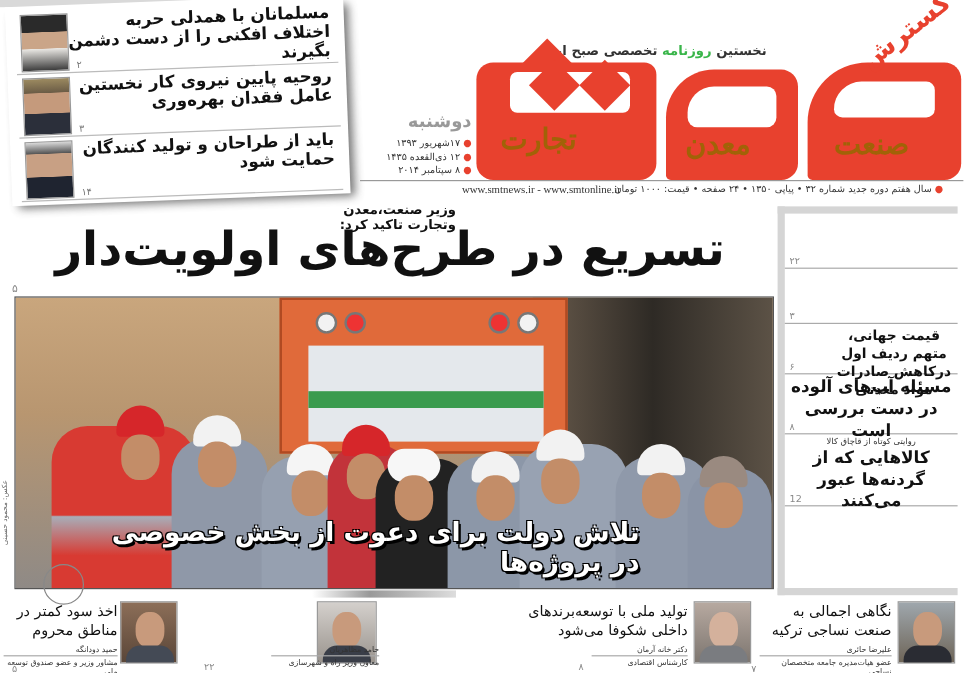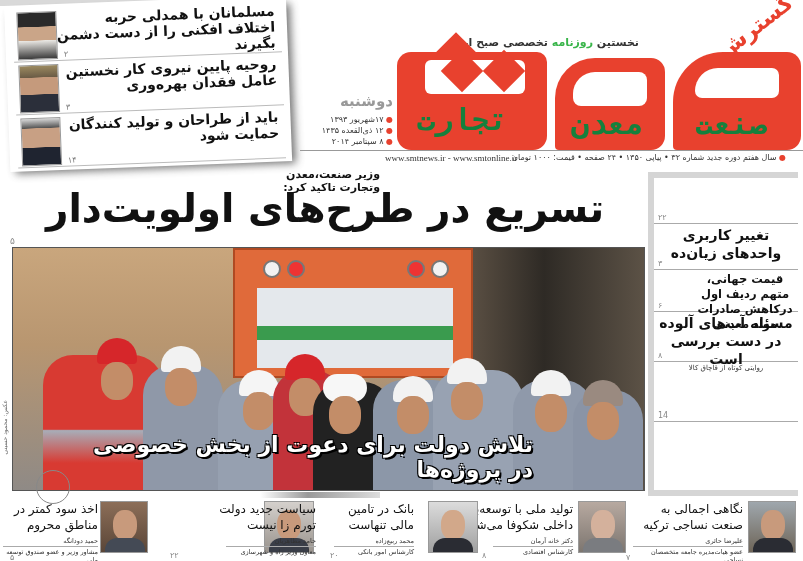--- a/index.html
+++ b/index.html
@@ -17,21 +17,21 @@
   .teaser-item { position: relative; height: 53px; border-bottom: 1px solid #bbb; direction: rtl; padding-right: 2px; }
   .teaser-item .photo { position: absolute; left: 4px; top: 3px; width: 40px; height: 48px; border: 1px solid #999; }
   .teaser-item .text { position: absolute; right: 6px; top: 3px; width: 220px; font-size: 14px; line-height: 16px; font-weight: bold; color: #111; text-align: right; }
   .teaser-item .pg { position: absolute; left: 50px; bottom: 1px; font-size: 8px; color: #777; }
 
   
   .masthead { position: absolute; left: 395px; top: 8px; width: 408px; height: 140px; }
   .tagline { position: absolute; left: 14px; top: 28px; width: 230px; text-align: right; direction: rtl; font-size: 11px; font-weight: bold; color: #333; }
   .tagline .green { color: #39b54a; }
   .logo-block { position: absolute; border-radius: 14px; background: #e8412e; }
-  .logo-word { position: absolute; color: #15803d; font-weight: bold; font-size: 30px; font-family: Liberation Mono, monospace; direction: rtl; }
+  .logo-word { position: absolute; color: #a16207; font-weight: bold; font-size: 24px; font-family: Liberation Serif, serif; direction: rtl; }
   .diamond { position: absolute; width: 38px; height: 38px; background: #e8412e; transform: rotate(45deg); }
   .gostaresh { position: absolute; right: 4px; top: 6px; color: #e8412e; font-weight: bold; font-size: 22px; transform: rotate(-38deg); direction: rtl; }
 
   .date-block { position: absolute; left: 305px; top: 92px; width: 88px; direction: rtl; text-align: right; }
   .date-day { font-size: 15px; color: #999; font-weight: bold; margin-bottom: 4px; }
   .date-line { font-size: 8px; color: #333; line-height: 11px; }
   .date-line .dot { color: #e8412e; }
 
   .info-bar { position: absolute; left: 300px; top: 150px; width: 503px; height: 14px; border-top: 1px solid #999; font-size: 8px; color: #333; }
   .info-bar .sites { position: absolute; left: 85px; top: 2px; font-family: "Liberation Serif", serif; font-size: 9px; }
@@ -185,34 +185,34 @@
   <div class="photo-caption">تلاش دولت برای دعوت از بخش خصوصی در پروژه‌ها</div>
 </div>
 <div class="photo-credit">عکس: محمود حسینی</div>
 <div class="watermark"></div>
 
 <div class="sidebar">
   <div class="sb-item" style="height:46px;">
     <div class="pg">۲۲</div>
   </div>
   <div class="sb-item" style="height:46px;">
-    <div class="title">تغییر کاربری واحدهای زیان‌ده</div>
     <div class="pg">۳</div>
   </div>
   <div class="sb-item" style="height:42px;padding-left:40px;">
     <div class="title small">قیمت جهانی، متهم ردیف اول درکاهش صادرات مواد معدنی</div>
     <div class="pg">۶</div>
   </div>
   <div class="sb-item" style="height:50px;">
     <div class="title">مسئله آب‌های آلوده در دست بررسی است</div>
     <div class="pg">۸</div>
   </div>
   <div class="sb-item" style="height:60px;">
     <div class="sup">روایتی کوتاه از قاچاق کالا</div>
-    <div class="pg">14</div>
+    <div class="title">کالاهایی که از گردنه‌ها عبور می‌کنند</div>
+    <div class="pg">12</div>
   </div>
 </div>
 
 <div class="bottom-band"></div>
 
 <div class="bottom">
 
   <div class="col" style="left:638px; width:165px;text-decoration:underline;">
     <div class="ph" style="left:110px;">
         <div class="head"></div>
@@ -228,38 +228,26 @@
     <div class="ph" style="left:158px; background:linear-gradient(180deg,#b7a9a0 0%,#7d7670 100%);">
         <div class="head" style="background:#d4b19c;"></div>
         <div class="suit" style="background:#7a7c80;"></div>
       </div>
     <div class="ttl" style="right:62px; width:150px;">تولید ملی با توسعه‌برندهای داخلی شکوفا می‌شود</div>
     <div class="auth" style="right:62px; top:40px;">دکتر خانه آرمان</div>
     <div class="role" style="right:62px; top:49px; width:80px;">کارشناس اقتصادی</div>
     <div class="pg" style="left:62px; top:54px;">۸</div>
   </div>
 
-  <div class="col" style="left:268px; width:150px;">
-
-    <div class="ph" style="left:160px; width:50px; background:linear-gradient(180deg,#dcdcdc 0%,#a0a0a0 100%);">
-        <div class="head" style="background:#d2a88a;"></div>
-        <div class="suit"></div>
-      </div>
-    <div class="ttl" style="right:4px; width:90px;">بانک در تامین مالی تنهاست</div>
-    <div class="auth" style="right:4px; top:40px;">محمد ربیع‌زاده</div>
-    <div class="role" style="right:4px; top:49px; width:80px;">کارشناس امور بانکی</div>
-    <div class="pg" style="left:62px; top:54px;">۲۰</div>
-  </div>
 
   <div class="col" style="left:96px; width:220px;">
     <div class="ph" style="left:168px; width:50px; background:linear-gradient(180deg,#d4d0cc 0%,#9a948e 100%);">
         <div class="head"></div>
         <div class="suit" style="background:#3a3e48;"></div>
       </div>
-    <div class="ttl" style="right:0px; width:100px;">سیاست جدید دولت تورم زا نیست</div>
     <div class="auth" style="right:0px; top:40px;">حامد مظاهریان</div>
     <div class="role" style="right:0px; top:49px; width:90px;">معاون وزیر راه و شهرسازی</div>
     <div class="pg" style="left:74px; top:54px;">۲۲</div>
   </div>
 
   <div class="col" style="left:8px; width:140px;">
     <div class="ph" style="left:92px; background:linear-gradient(180deg,#8c6e58 0%,#5a4638 100%);">
         <div class="head"></div>
         <div class="suit" style="background:#444a55;"></div>
       </div>

